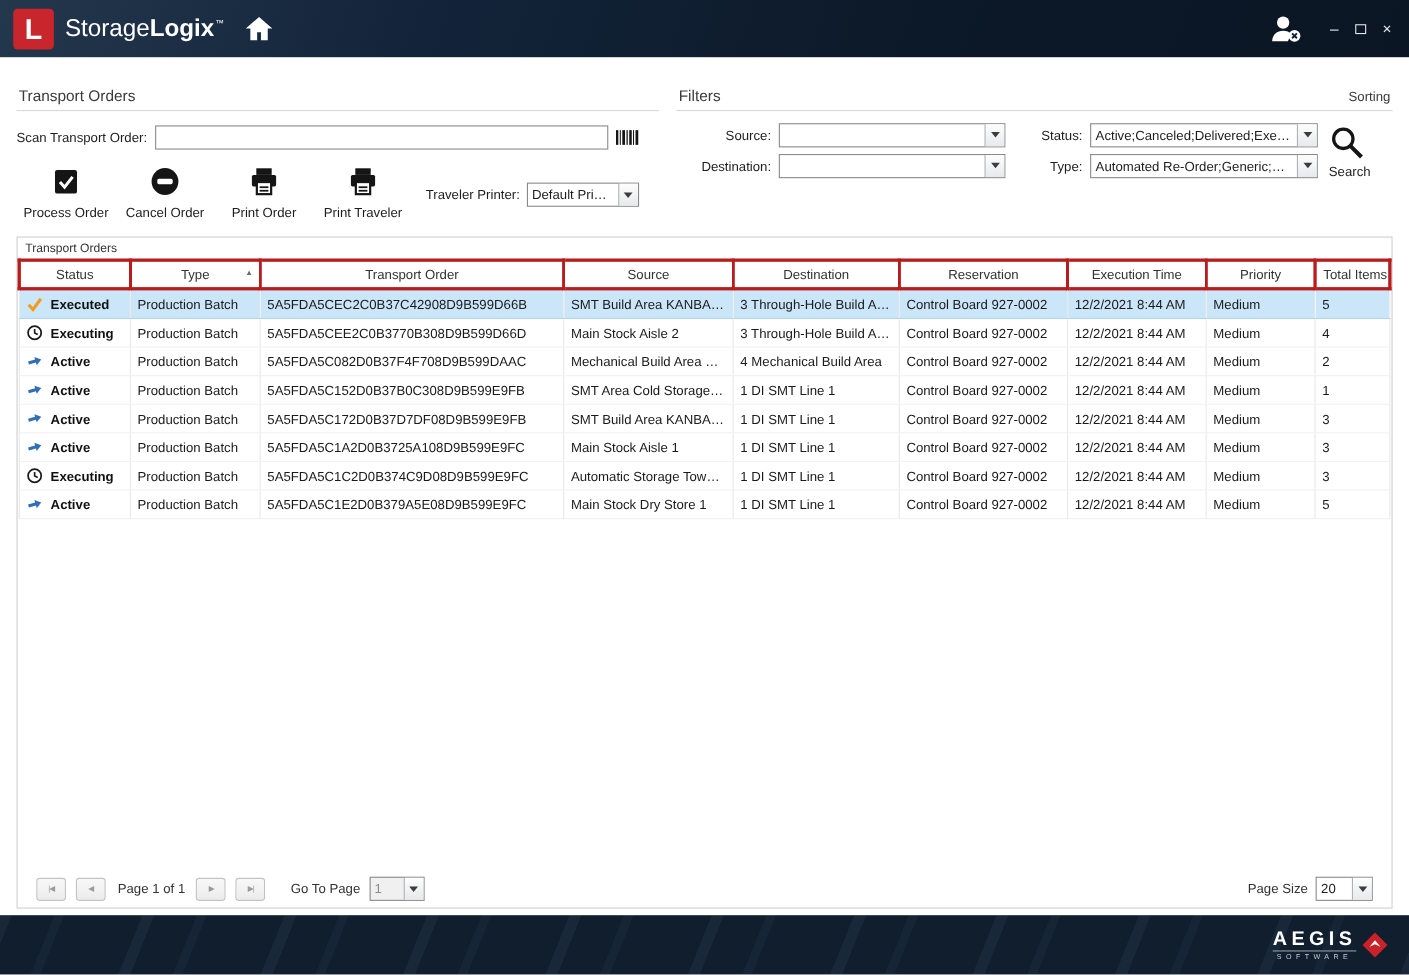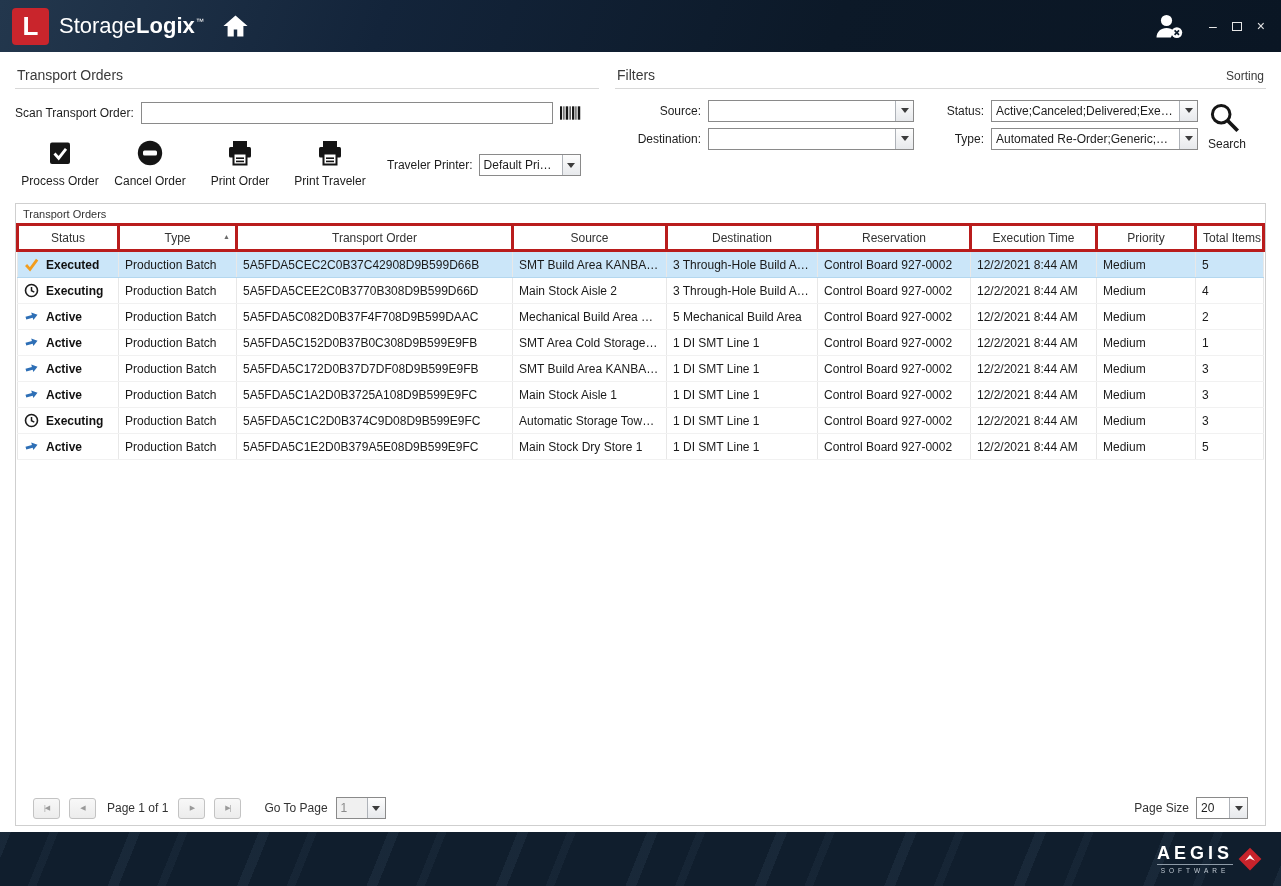--- a/index.html
+++ b/index.html
@@ -14,21 +14,21 @@
   .brand .l{font-weight:700;}
   .brand .tm{font-size:8px;margin-top:4px;margin-left:1px;}
   .home-btn{margin-left:18px;display:flex;align-items:center;cursor:pointer;}
   .titlebar-right{margin-left:auto;display:flex;align-items:center;gap:24px;}
   .user-btn{display:flex;align-items:center;cursor:pointer;}
   .win-controls{display:flex;align-items:center;gap:15px;padding-right:4px;}
   .wc{color:#e6e6e6;font-size:14px;line-height:1;cursor:pointer;}
   .wc-max{width:10px;height:9px;border:1.5px solid #e6e6e6;box-sizing:border-box;display:inline-block;}
 
   
-  .main{flex:1;display:flex;flex-direction:column;padding:12px 15px 6px;min-height:0;background:#fff;}
+  .main{flex:1;display:flex;flex-direction:column;padding:24px 15px 6px;min-height:0;background:#fff;}
   .top-panels{display:flex;gap:16px;flex:0 0 auto;}
   .panel{display:flex;flex-direction:column;}
   .panel-transport{width:584px;flex:0 0 auto;}
   .panel-filters{flex:1;min-width:0;}
   .panel-header{display:flex;justify-content:space-between;align-items:flex-end;font-size:14px;color:#3a3a3a;padding:3px 2px 5px;border-bottom:1px solid #d8d8d8;}
   .sorting-link{font-size:12px;color:#3a3a3a;cursor:pointer;}
 
   .scan-row{display:flex;align-items:center;margin-top:13px;gap:7px;}
   .lbl{font-size:12px;color:#1d1d1d;white-space:nowrap;}
   .text-input{height:22px;border:1px solid #8a8a8a;padding:0 4px;font-size:12px;font-family:inherit;box-sizing:border-box;background:#fff;color:#1d1d1d;}
@@ -336,21 +336,21 @@
                     <svg viewBox="0 0 18 18" style="transform:rotate(-16deg)">
                       <path d="M2 7.3h8V4.4L16.5 9 10 13.6v-2.9H2z" fill="#2e6fb6"></path>
                     </svg>
                   </span>
                   <span class="status-text">Active</span>
                 </span>
               </td>
     <td class="c-type">Production Batch</td>
     <td class="c-order">5A5FDA5C082D0B37F4F708D9B599DAAC</td>
     <td class="c-source">Mechanical Build Area Fl...</td>
-    <td class="c-dest">5 Mechanical Build Area</td>
+    <td class="c-dest">4 Mechanical Build Area</td>
     <td class="c-res">Control Board 927-0002</td>
     <td class="c-time">12/2/2021 8:44 AM</td>
     <td class="c-pri">Medium</td>
     <td class="c-items">2</td>
   </tr>
 
   <tr>
     <td>
                 <span class="status-cell">
                   <span class="row-icon icon">

